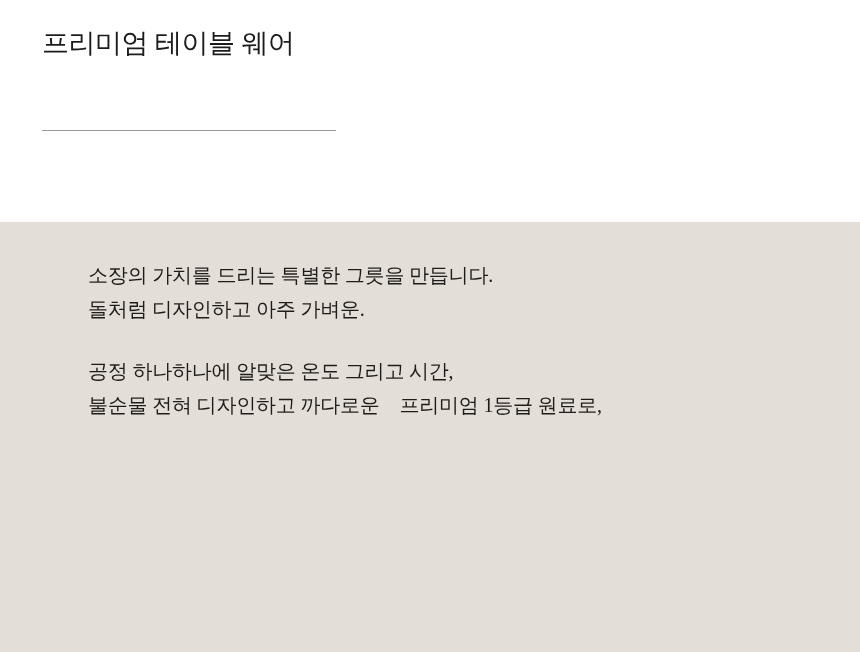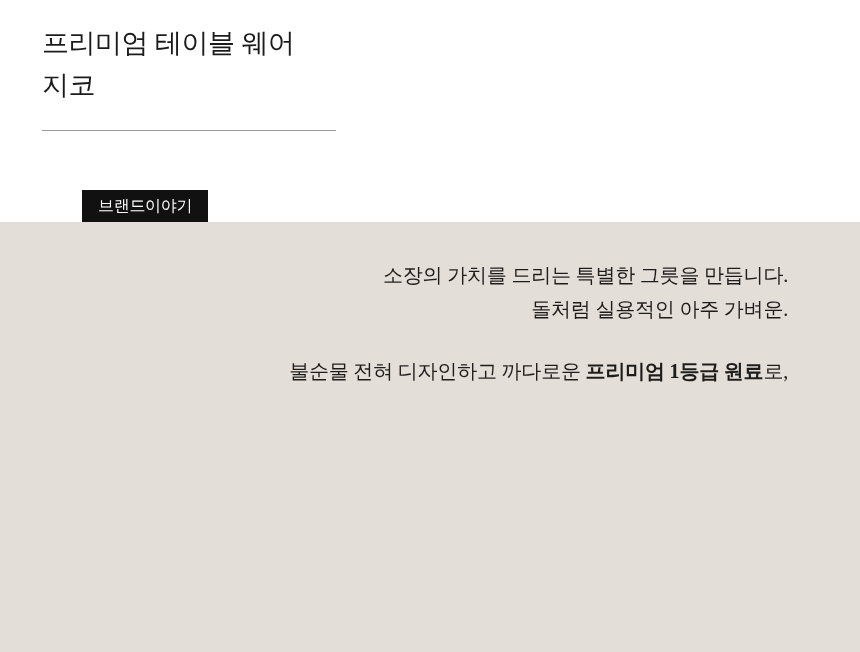--- a/index.html
+++ b/index.html
@@ -76,63 +76,62 @@
     background: #e3ded7;
   }
   .paragraphs {
     position: absolute;
     left: 88px;
     top: 36px;
     width: 700px;
   }
   .para {
     margin: 0 0 0 0;
-    text-align: right;
   }
   .para + .para {
     margin-top: 28px;
   }
   .line {
     font-family: "Liberation Serif", serif;
     font-size: 20px;
     line-height: 34px;
     color: #1e1c1a;
     letter-spacing: -0.2px;
     white-space: pre-wrap;
   }
   .line b {
-    font-weight: 700;
+    font-weight: 400;
+    margin-left: 15px;
   }
 </style>
 </head>
 <body>
 
 <div class="page">
 
   <div class="header">
 
     <div class="title-block">
       <div class="title-line">프리미엄 테이블 웨어</div>
-      <div class="title-line">지코</div>
     </div>
 
     <div class="divider"></div>
 
-    <div class="badge">브랜드이야기</div>
 
   </div>
 
   <div class="body-panel">
     <div class="paragraphs">
 
       <div class="para">
         <div class="line">소장의 가치를 드리는 특별한 그릇을 만듭니다.</div>
-        <div class="line">돌처럼 실용적인 아주 가벼운.</div>
+        <div class="line">돌처럼 디자인하고 아주 가벼운.</div>
       </div>
 
       <div class="para">
+        <div class="line">공정 하나하나에 알맞은 온도 그리고 시간,</div>
         <div class="line"><span>불순물 전혀 디자인하고 까다로운 </span><b>프리미엄 1등급 원료</b><span>로,</span></div>
       </div>
 
     </div>
   </div>
 
 </div>
 
 </body></html>

